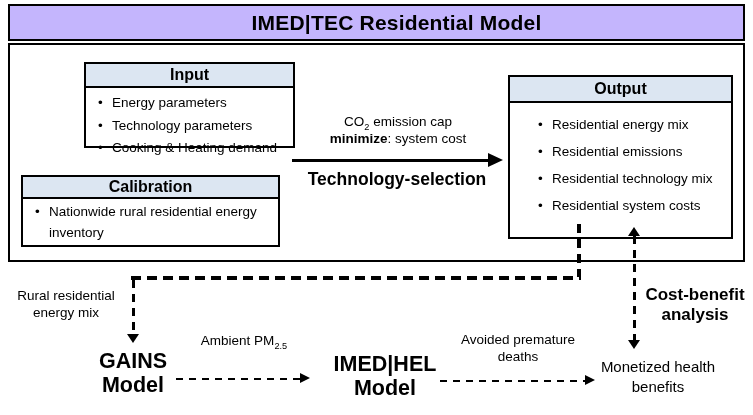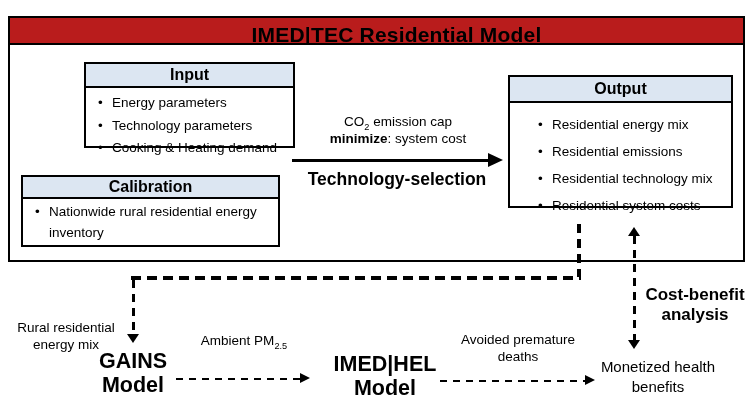--- a/index.html
+++ b/index.html
@@ -5,22 +5,22 @@
   html,body{margin:0;padding:0;background:#ffffff;}
   .canvas{
     position:relative;width:753px;height:415px;background:#ffffff;
     font-family:"Liberation Sans","DejaVu Sans",sans-serif;color:#000;
     overflow:hidden;
   }
   .abs{position:absolute;box-sizing:border-box;}
 
   
   .title-bar{
-    left:8px;top:16px;width:737px;height:37px;
-    background:#b91c1c;border:2px solid #000;
+    left:8px;top:4px;width:737px;height:37px;
+    background:#c4b5fd;border:2px solid #000;
     display:flex;align-items:center;justify-content:center;
     font-size:21px;font-weight:bold;letter-spacing:.2px;padding-left:40px;
   }
   .outer-box{left:8px;top:43px;width:737px;height:219px;border:2px solid #000;background:#fff;}
 
   
   .box{background:#fff;}
   .box-header{
     box-sizing:border-box;border:2px solid #000;background:#dce6f2;
     display:flex;align-items:center;justify-content:center;
@@ -39,21 +39,21 @@
   .input-box{left:36px;top:62px;width:259px;padding-left:48px;}
   .input-box .box-header{height:26px;}
   .input-box .box-body{height:60px;}
   .input-box li{line-height:22.5px;}
   .calib-box{left:21px;top:175px;width:259px;border-radius:7px;}
   .calib-box .box-header{height:24px;}
   .calib-box .box-body{height:48px;padding-top:2px;}
   .calib-box li{line-height:21px;}
   .output-box{left:508px;top:75px;width:225px;}
   .output-box .box-header{height:28px;}
-  .output-box .box-body{height:105px;padding-top:8px;padding-left:24px;}
+  .output-box .box-body{height:136px;padding-top:8px;padding-left:24px;}
   .output-box li{line-height:27px;}
 
   
   .co2-label{left:292px;top:114px;width:212px;text-align:center;font-size:13.5px;line-height:16px;}
   .minimize-label{left:292px;top:131px;width:212px;text-align:center;font-size:13.5px;line-height:16px;}
   .minimize-label .em{font-weight:bold;}
   sub{font-size:.68em;}
   .solid-arrow-line{left:292px;top:159px;width:198px;height:3px;background:#000;}
   .solid-arrow-head{
     left:488px;top:153px;width:0;height:0;
@@ -77,21 +77,21 @@
     width:0;height:0;border-left:6.5px solid transparent;border-right:6.5px solid transparent;border-bottom:9px solid #000;
   }
   .head-right-sm{
     width:0;height:0;border-top:5.5px solid transparent;border-bottom:5.5px solid transparent;border-left:10px solid #000;
   }
   .gains-head{left:127px;top:334px;}
   .cb-head-up{left:628px;top:227px;}
   .cb-line{left:633px;top:236px;height:104px;}
   .cb-head-down{left:628px;top:340px;}
 
-  .rural-label{left:4px;top:287px;width:124px;text-align:center;font-size:13.5px;line-height:17px;margin-top:32px;}
+  .rural-label{left:4px;top:287px;width:124px;text-align:center;font-size:13.5px;line-height:17px;}
   .cost-benefit-label{left:638px;top:285px;width:114px;text-align:center;font-size:17px;font-weight:bold;line-height:20px;}
 
   .model-name{text-align:center;font-size:21.5px;font-weight:bold;line-height:24px;}
   .gains-model{left:72px;top:349px;width:122px;}
   .imedhel-model{left:310px;top:352px;width:150px;}
 
   .flow-label{text-align:center;font-size:13.5px;line-height:17px;}
   .ambient-label{left:183px;top:332px;width:122px;}
   .avoided-label{left:450px;top:331px;width:136px;}
   .monetized-label{left:589px;top:357px;width:138px;text-align:center;font-size:15px;line-height:19.5px;}

